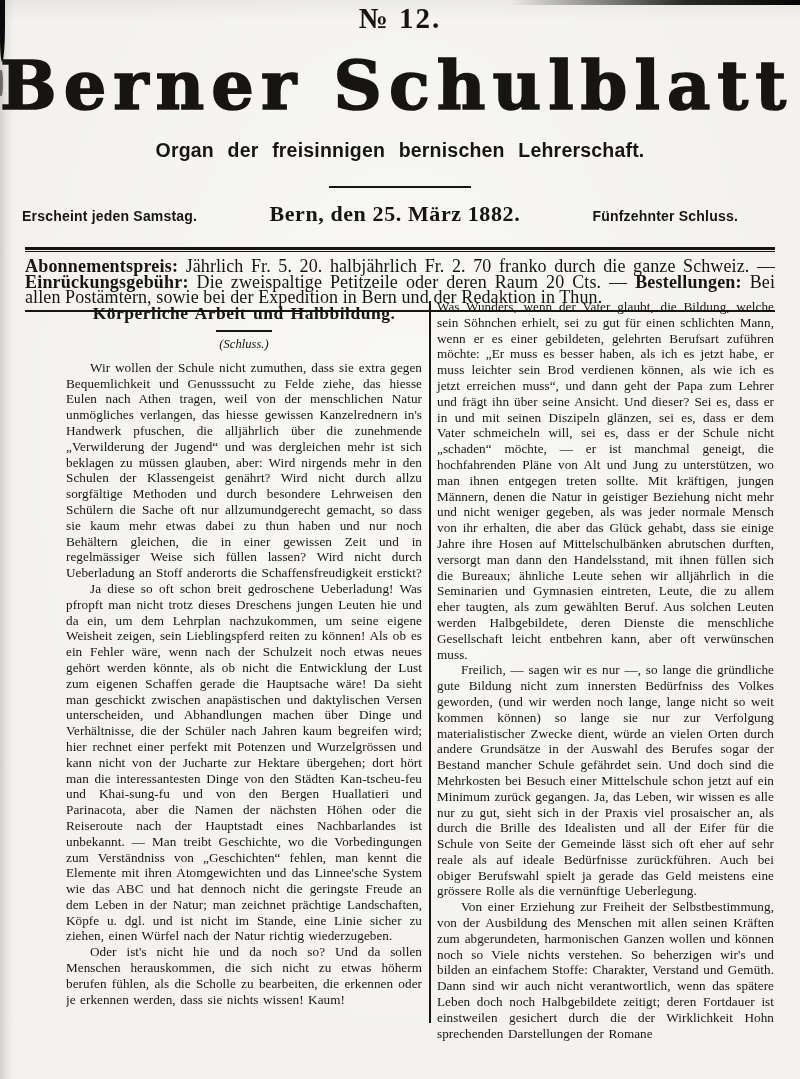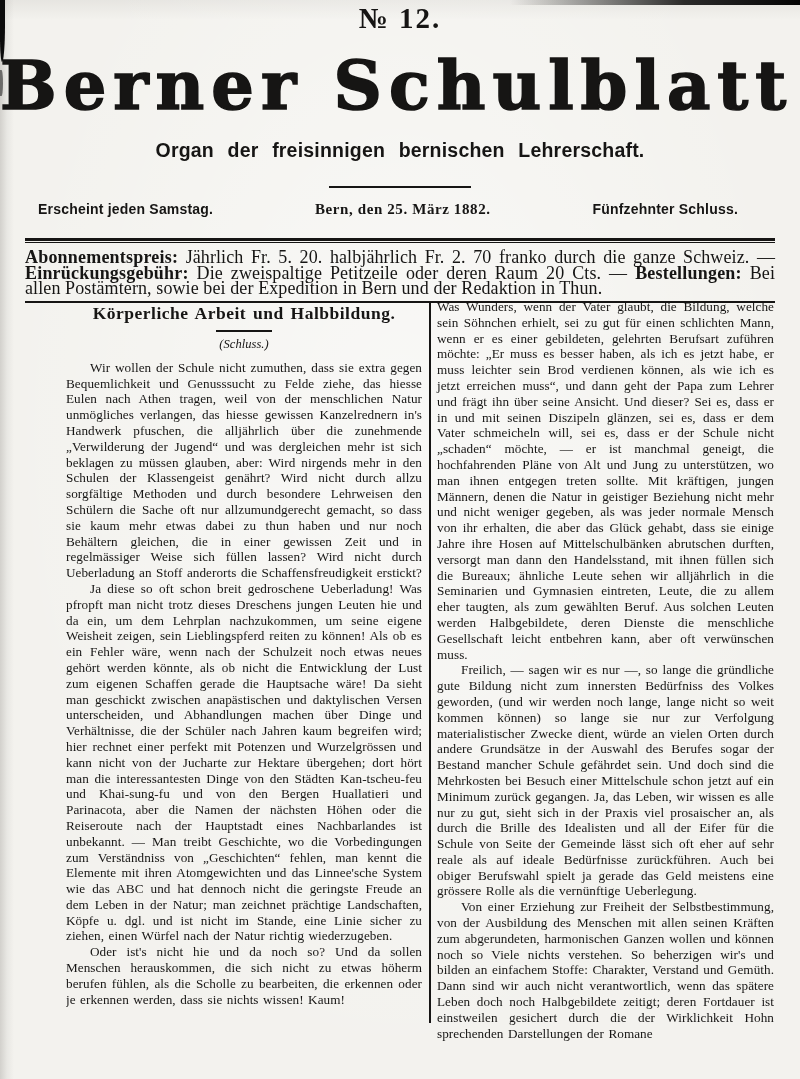--- a/index.html
+++ b/index.html
@@ -35,27 +35,27 @@
     white-space:nowrap;
   }
   .subtitle{
     text-align:center;margin-top:17px;
     font-family:"Liberation Sans","DejaVu Sans",sans-serif;
     font-weight:bold;font-size:19.5px;word-spacing:8px;letter-spacing:.2px;
   }
   .subtitle-rule{width:142px;height:2px;background:var(--ink);margin:24px auto 0 auto;}
   .dateline{
     display:flex;justify-content:space-between;align-items:baseline;
-    margin-top:13px;padding:0 62px 0 38px;
+    margin-top:13px;padding:0 62px 0 22px;
   }
   .pub-day,.volume{
     font-family:"Liberation Sans","DejaVu Sans",sans-serif;
     font-weight:bold;font-size:14px;letter-spacing:.2px;
   }
-  .date{font-weight:bold;font-size:15px;letter-spacing:.6px;}
+  .date{font-weight:bold;font-size:22px;letter-spacing:.6px;}
   .rule-thick{
     margin:20px 25px 0 25px;height:1px;
     border-top:3px solid var(--ink);border-bottom:1px solid var(--ink);
   }
   .imprint{
     margin:7px 25px 0 25px;
     font-size:18px;line-height:15.5px;text-align:justify;
     letter-spacing:.1px;
   }
   .imprint b{letter-spacing:.2px;}

